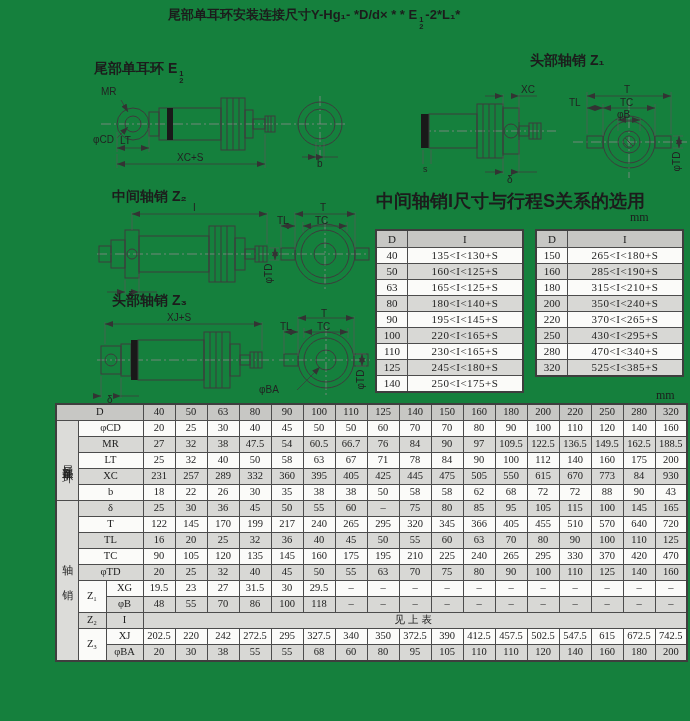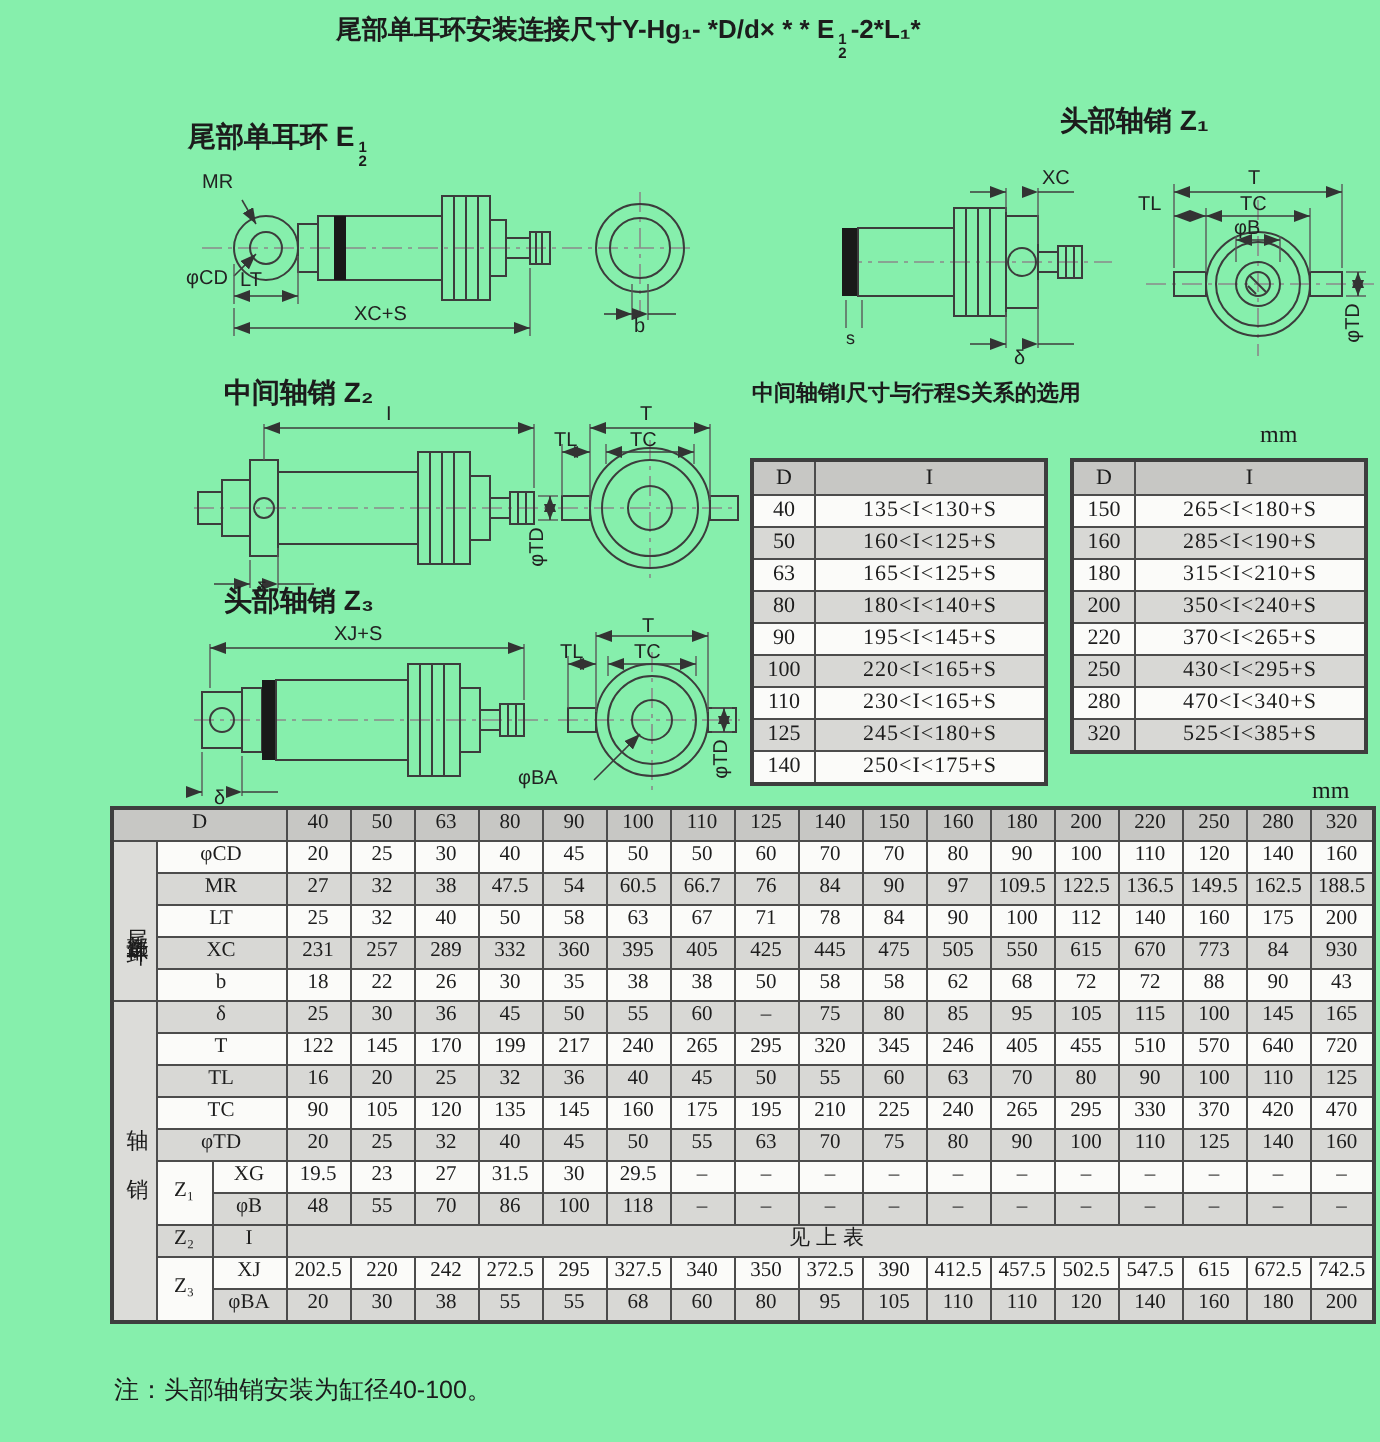--- a/index.html
+++ b/index.html
@@ -1,16 +1,16 @@
 <!DOCTYPE html>
 <html><head>
 <meta charset="utf-8">
 <style>
   html,body{margin:0;padding:0;}
-  .page{position:relative;width:690px;height:721px;background:#86efac;overflow:hidden;
+  .page{position:relative;width:690px;height:721px;background:#15803d;overflow:hidden;
         font-family:"Liberation Sans",sans-serif;color:#1c1c1c;}
   .t{position:absolute;white-space:nowrap;}
   .bold{font-weight:bold;}
   .frac{display:inline-flex;flex-direction:column;align-items:center;font-size:7.5px;
         line-height:6.5px;vertical-align:-3px;margin:0 2px;}
   .frac i,.stk i{font-style:normal;}
   .stk{display:inline-flex;flex-direction:column;align-items:center;font-size:6px;
         line-height:5.5px;vertical-align:-5px;margin:0 1px;}
   .dg{position:absolute;}
   .dl{position:absolute;font-size:10px;color:#222;white-space:nowrap;
@@ -267,21 +267,21 @@
     </svg>
     <span class="dl" style="left:74px;top:6px;">XJ+S</span>
     <span class="dl" style="left:14px;top:88px;">δ</span>
     <span class="dl" style="left:166px;top:78px;">φBA</span>
     <span class="dl" style="left:228px;top:2px;">T</span>
     <span class="dl" style="left:187px;top:15px;">TL</span>
     <span class="dl" style="left:224px;top:15px;">TC</span>
     <span class="dl rot" style="left:258px;top:68px;">φTD</span>
   </div>
 
-  <span class="t bold" style="left:376px;top:189px;font-size:11px;text-align:right;">中间轴销I尺寸与行程S关系的选用</span>
+  <span class="t bold" style="left:376px;top:189px;font-size:18px;text-align:right;">中间轴销I尺寸与行程S关系的选用</span>
   <span class="t unit" style="left:630px;top:210px;">mm</span>
   <table class="dtable st" style="left:375px;top:229px;">
       <tbody id="sel-left">
         <tr class="rh">
           <th class="dval">D</th>
           <th class="ival">I</th>
         </tr>
         <tr class="rw">
           <td class="dval">40</td>
           <td class="ival">135&lt;I&lt;130+S</td>
@@ -517,21 +517,21 @@
           <td>122</td>
           <td>145</td>
           <td>170</td>
           <td>199</td>
           <td>217</td>
           <td>240</td>
           <td>265</td>
           <td>295</td>
           <td>320</td>
           <td>345</td>
-          <td>246</td>
+          <td>366</td>
           <td>405</td>
           <td>455</td>
           <td>510</td>
           <td>570</td>
           <td>640</td>
           <td>720</td>
         </tr>
         <tr class="rg">
           <td class="lbl" colspan="2">TL</td>
           <td>16</td>
@@ -675,14 +675,13 @@
           <td>110</td>
           <td>120</td>
           <td>140</td>
           <td>160</td>
           <td>180</td>
           <td>200</td>
         </tr>
       </tbody>
   </table>
 
-  <span class="t" style="left:57px;top:687px;font-size:12.5px;">注：头部轴销安装为缸径40-100。</span>
 </div>
 
 </body></html>

